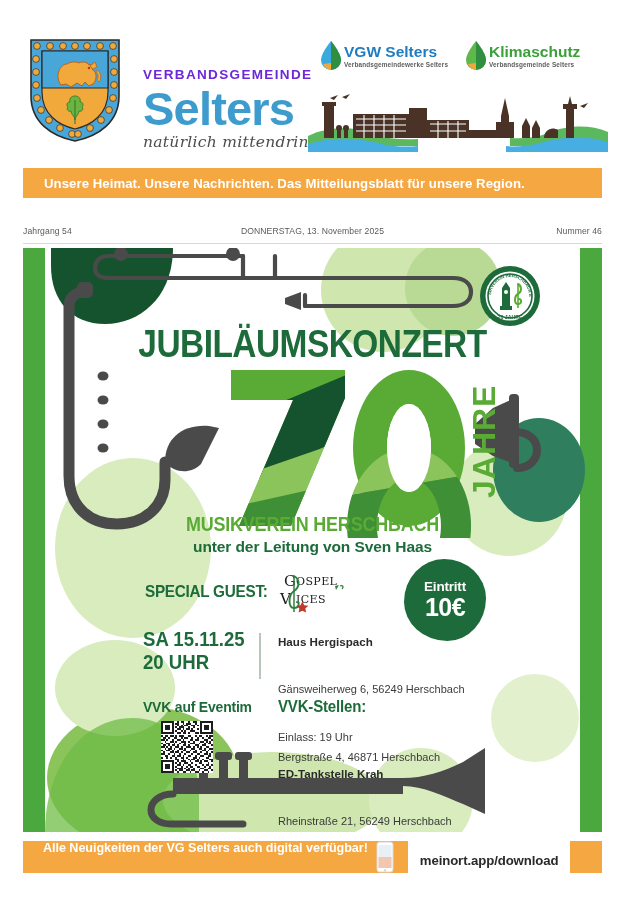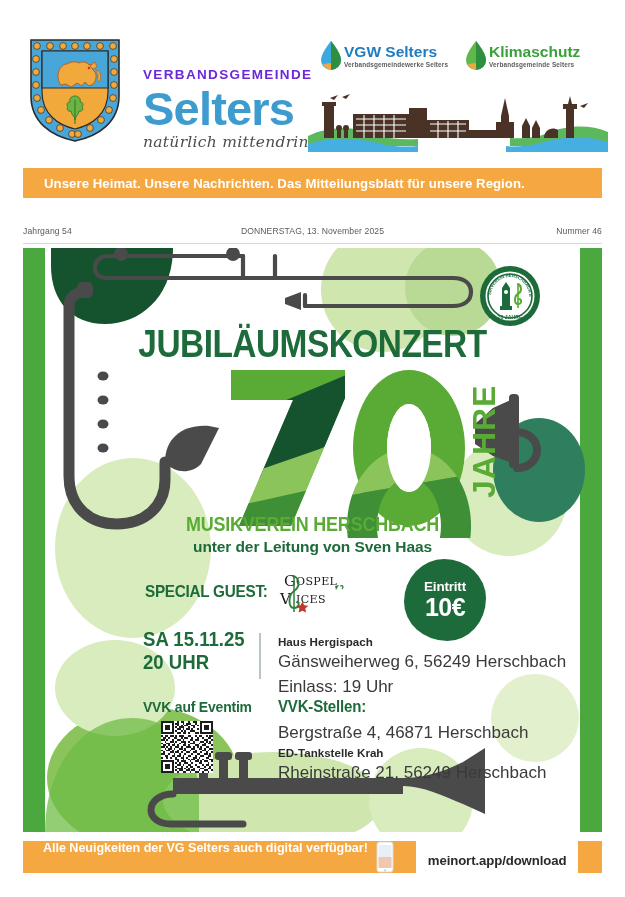--- a/index.html
+++ b/index.html
@@ -112,21 +112,21 @@
   #date-block{position:absolute;left:120px;top:380px;}
   .date-line{
     font-size:20px;font-weight:700;color:#1d6b3a;line-height:1.14;
     transform:scaleX(.93);transform-origin:left center;white-space:nowrap;
   }
 
   #divider-v{position:absolute;left:236px;top:385px;width:1.5px;height:46px;background:#b9c6bb;}
 
   #venue-block{position:absolute;left:255px;top:386px;line-height:1.42;}
   .venue-strong{font-size:11.6px;font-weight:700;color:#2a2a2a;white-space:nowrap;}
-  .venue-line{font-size:17px;color:#3a3a3a;white-space:nowrap;}
+  .venue-line{font-size:11px;color:#3a3a3a;white-space:nowrap;margin-top:32px;}
 
   
   #vvk-eventim{position:absolute;left:120px;top:450px;}
   #vvk-eventim-label{
     font-size:15px;font-weight:700;color:#1d6b3a;letter-spacing:-.2px;
     transform:scaleX(.93);transform-origin:left center;white-space:nowrap;
   }
   #qr-code{width:52px;height:52px;margin-top:6px;margin-left:18px;}
 
   
@@ -140,21 +140,21 @@
   #bottom-banner{
     position:absolute;left:23px;top:841px;width:579px;height:32px;
     background:#f5a742;display:flex;align-items:flex-start;
   }
   #bb-text{
     color:#ffffff;font-size:12.6px;font-weight:700;padding-left:20px;
     letter-spacing:-.05px;white-space:nowrap;
   }
   #bb-phone{width:22px;height:32px;margin-left:6px;}
   #bb-url-box{
-    margin-left:20px;height:38px;background:#ffffff;
+    margin-left:12px;height:38px;background:#ffffff;
     display:flex;align-items:center;padding:0 12px;
   }
   #bb-url{font-size:13.2px;font-weight:700;color:#2a2a2a;white-space:nowrap;letter-spacing:-.1px;}
 </style>
 </head>
 <body>
 
 <div id="masthead">
 
   <svg id="coat-of-arms" viewBox="0 0 96 108">

